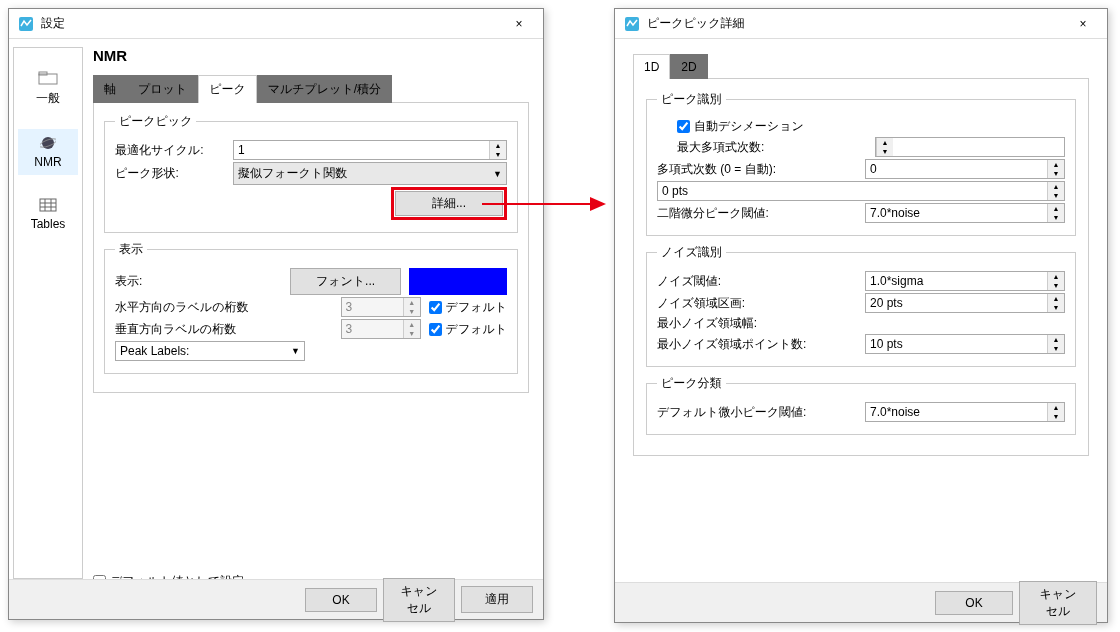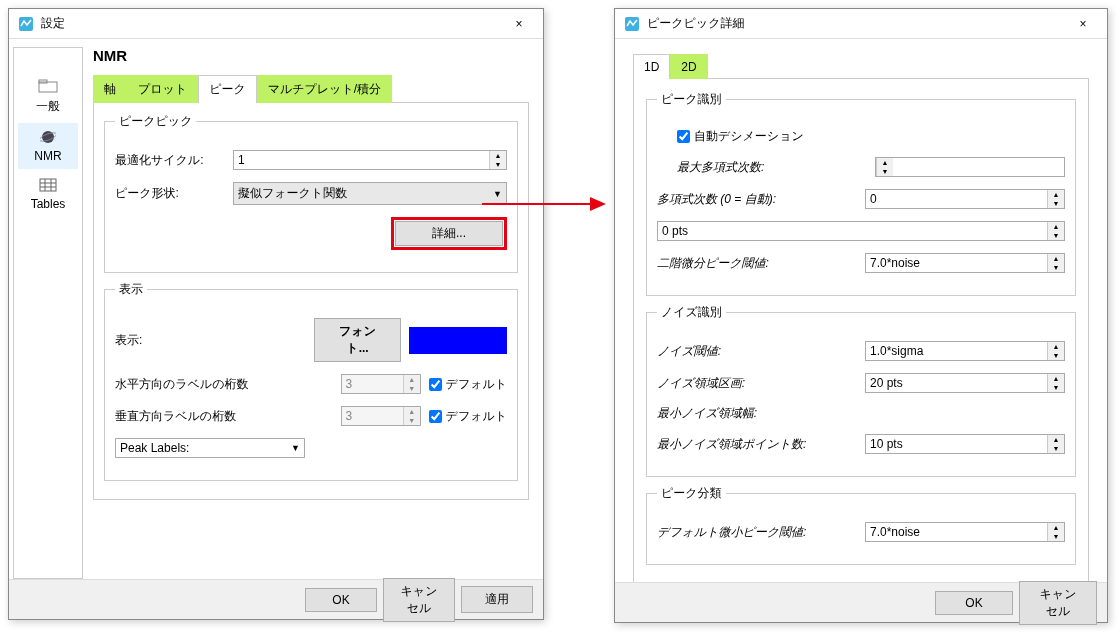--- a/index.html
+++ b/index.html
@@ -5,47 +5,47 @@
 * { box-sizing: border-box; margin: 0; padding: 0; font-family: "Meiryo", "Yu Gothic", sans-serif; font-size: 12px; }
 body { background: #fff; width: 1120px; height: 632px; position: relative; }
 .dialog { position: absolute; background: #fff; border: 1px solid #888; box-shadow: 2px 2px 8px rgba(0,0,0,0.2); }
 .dialog-left { left: 8px; top: 8px; width: 536px; height: 612px; }
 .dialog-right { left: 614px; top: 8px; width: 494px; height: 615px; }
 .titlebar { height: 30px; display: flex; align-items: center; padding: 0 2px 0 8px; border-bottom: 1px solid #ddd; }
 .titlebar .app-icon { width: 18px; height: 18px; margin-right: 6px; display: inline-flex; align-items: center; justify-content: center; }
 .titlebar .title-text { flex: 1; font-size: 12px; }
 .titlebar .close-btn { width: 44px; height: 28px; display: flex; align-items: center; justify-content: center; font-size: 14px; cursor: pointer; }
 .main-body { display: flex; height: calc(100% - 70px); padding: 8px 10px 0 4px; }
-.sidebar { width: 70px; border: 1px solid #ccc; display: flex; flex-direction: column; align-items: center; padding-top: 24px; gap: 2px; }
+.sidebar { width: 70px; border: 1px solid #ccc; display: flex; flex-direction: column; align-items: center; padding-top: 16px; gap: 16px; }
 .sidebar-item { width: 60px; display: flex; flex-direction: column; align-items: center; padding: 6px 0; cursor: pointer; }
 .sidebar-item.active { background: #e5f3ff; }
 .sidebar-icon { width: 20px; height: 16px; margin-bottom: 4px; display: flex; align-items: center; justify-content: center; }
 .content-area { flex: 1; padding: 0 4px 0 10px; }
 .section-title { font-size: 15px; font-weight: bold; margin-bottom: 10px; }
 .tabs { display: flex; border-bottom: 1px solid #ccc; }
-.tab { padding: 5px 10px; border: 1px solid transparent; border-bottom: none; cursor: pointer; position: relative; top: 1px; background: #bef264; }
+.tab { padding: 5px 10px; border: 1px solid transparent; border-bottom: none; cursor: pointer; position: relative; top: 1px; background: #737373; }
 .tab.active { border-color: #ccc; background: #fff; }
 .tab-panel { border: 1px solid #ccc; border-top: none; padding: 10px; }
 fieldset { border: 1px solid #ccc; margin-bottom: 8px; padding: 8px 10px 10px 10px; }
 legend { padding: 0 4px; }
-.form-row { display: flex; align-items: center; margin: 12px 0; gap: 8px; }
+.form-row { display: flex; align-items: center; margin: 2px 0; gap: 8px; }
 .form-label { width: 110px; flex-shrink: 0; }
 .form-label-wide { width: 150px; flex-shrink: 0; }
-.form-label-wider { width: 200px; flex-shrink: 0; font-style: italic; }
+.form-label-wider { width: 200px; flex-shrink: 0; }
 .spinner { display: flex; align-items: center; background: #fff; border: 1px solid #aaa; }
 .spinner input { border: none; outline: none; padding: 2px 4px; width: 100%; background: transparent; }
 .spinner-btns { display: flex; flex-direction: column; border-left: 1px solid #ccc; }
 .spinner-btn { width: 16px; height: 9px; display: flex; align-items: center; justify-content: center; font-size: 7px; cursor: pointer; background: #f0f0f0; line-height: 1; }
 .combo { display: flex; align-items: center; background: #e8e8e8; border: 1px solid #aaa; padding: 2px 4px; cursor: pointer; }
 .combo-text { flex: 1; }
 .combo-arrow { font-size: 9px; margin-left: 4px; }
 .btn { background: #e1e1e1; border: 1px solid #adadad; padding: 4px 16px; cursor: pointer; text-align: center; }
 .btn-detail-wrap { border: 3px solid #e60012; display: inline-block; padding: 1px; margin-left: 276px; }
 .btn-detail { width: 108px; padding: 3px 0; }
-.btn-font { width: 87px; font-weight: bold; }
+.btn-font { width: 111px; }
 .btn-color { width: 98px; background: #0000ff; color: #0000ff; border: 1px solid #0000ff; }
 .checkbox-label { display: flex; align-items: center; gap: 4px; cursor: pointer; }
 .checkbox-label input { margin: 0; }
 .footer { position: absolute; bottom: 0; left: 0; right: 0; height: 40px; border-top: 1px solid #ddd; display: flex; justify-content: flex-end; align-items: center; gap: 6px; padding: 0 10px; background: #f0f0f0; }
 .footer-right { justify-content: flex-end; }
 .dialog-right .body { padding: 14px 18px; }
 .arrow-line { position: absolute; left: 482px; top: 194px; width: 124px; height: 20px; pointer-events: none; }
 .disabled-input { background: #f5f5f5; color: #888; }
 .checkbox-indent { padding-left: 20px; }
 </style>

